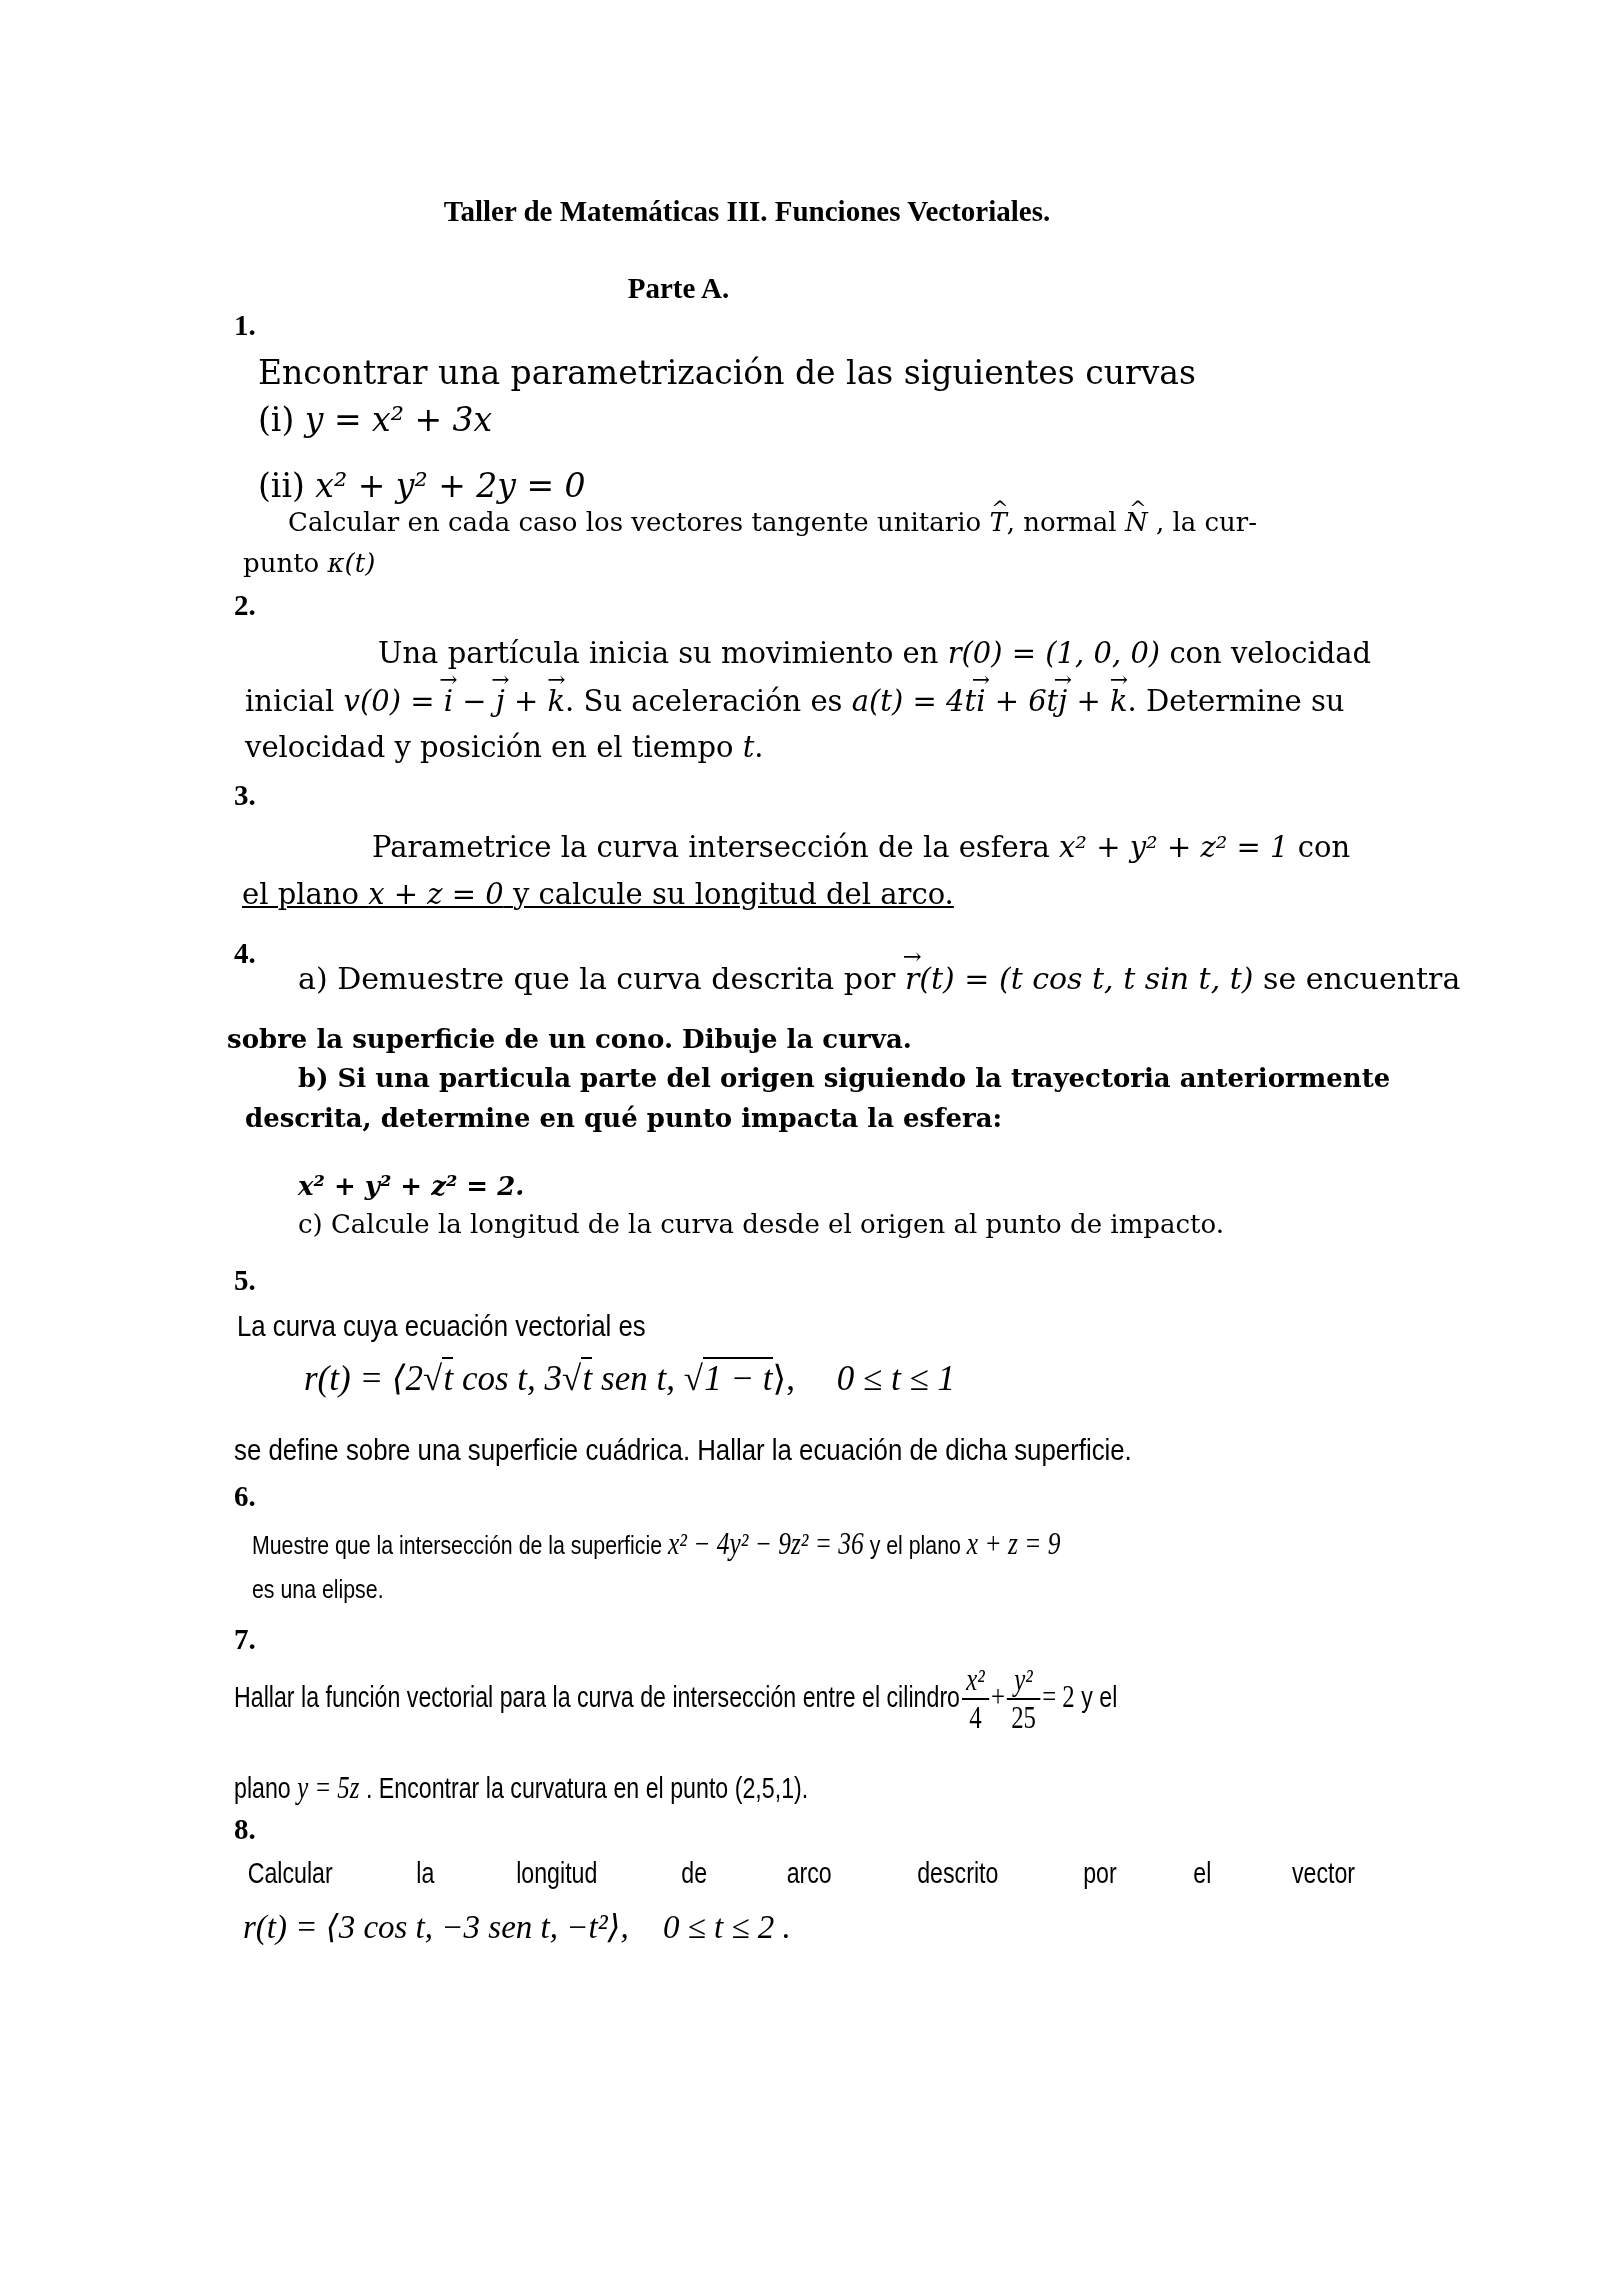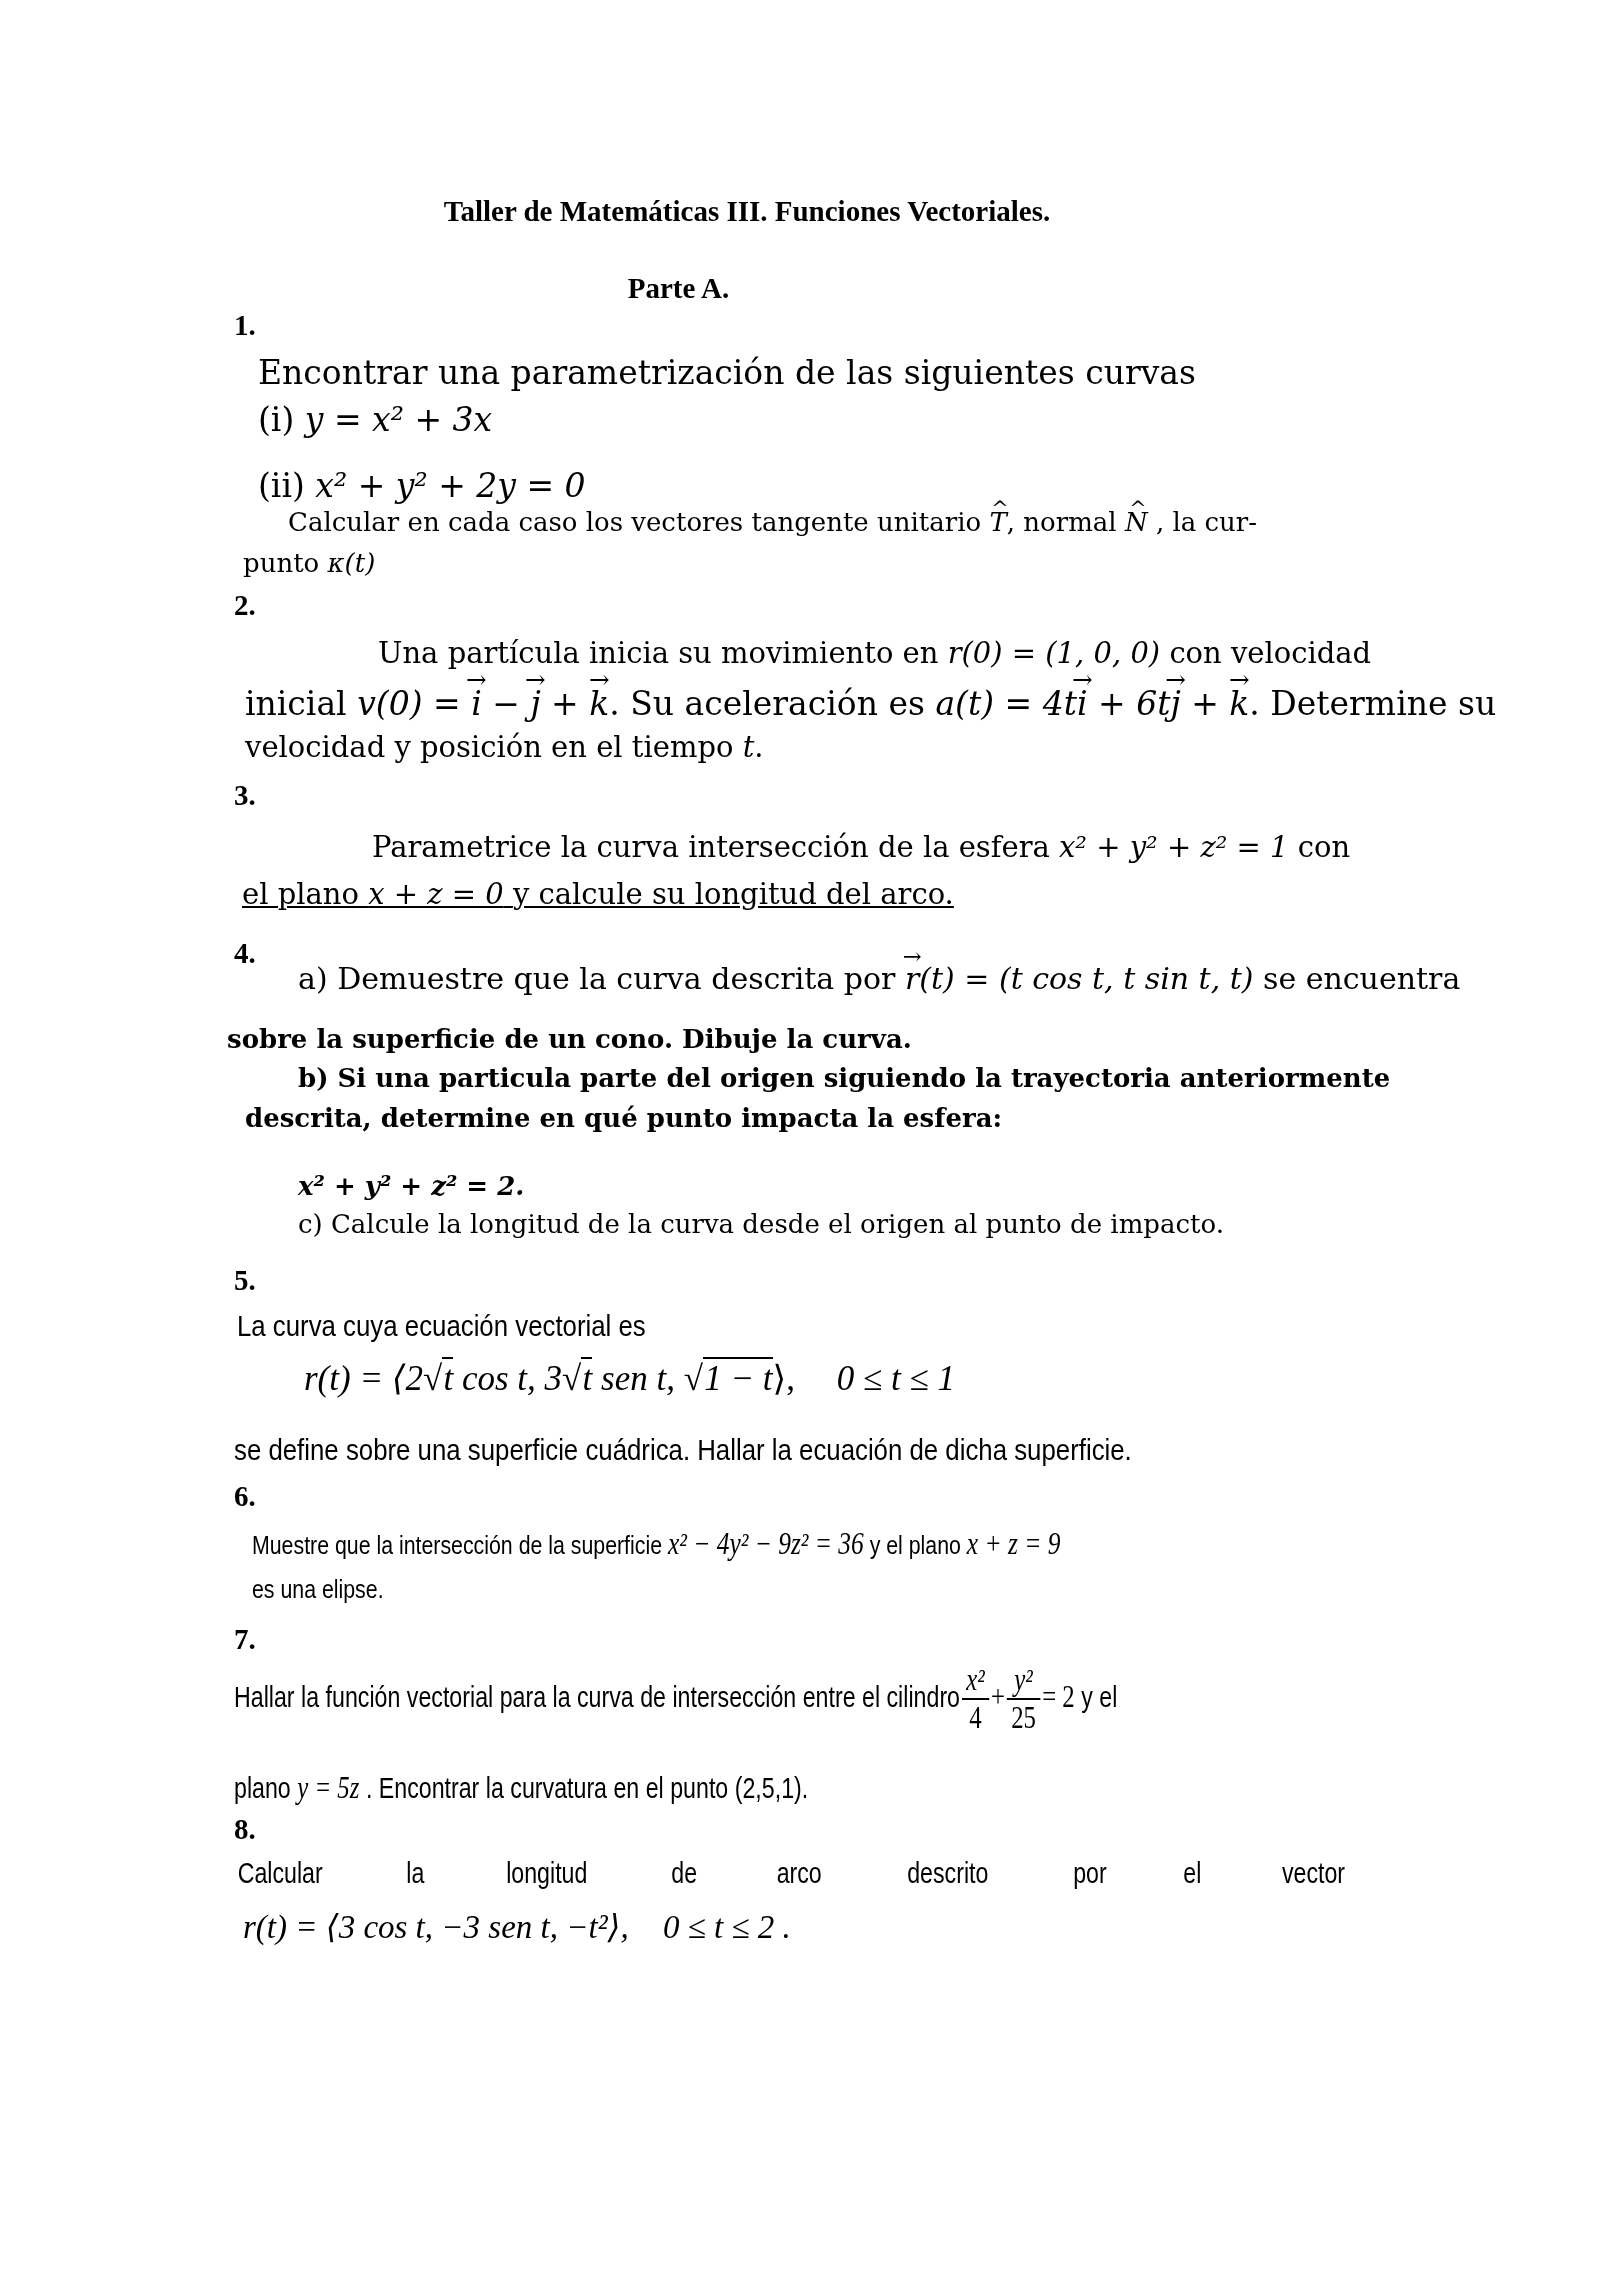--- a/index.html
+++ b/index.html
@@ -55,21 +55,21 @@
     </div>
   </section>
 
   <section>
     <div class="num serif" style="top:589px;">2.</div>
     <div class="line cm" style="left:378px; top:636px; font-size:29px;">
       <span>Una partícula inicia su movimiento en</span>
       <span class="m">r(0) = (1, 0, 0)</span>
       <span>con velocidad</span>
     </div>
-    <div class="line cm" style="left:245px; top:684px; font-size:33px;">
+    <div class="line cm" style="left:245px; top:684px; font-size:29px;">
       <span>inicial</span>
       <span class="m"><span>v(0) =</span> <span class="vec">i</span><span> − </span><span class="vec">j</span><span> + </span><span class="vec">k</span></span><span>. Su aceleración es</span>
       <span class="m"><span>a(t) = 4t</span><span class="vec">i</span><span> + 6t</span><span class="vec">j</span><span> + </span><span class="vec">k</span></span><span>. Determine su</span>
     </div>
     <div class="line cm" style="left:245px; top:730px; font-size:29px;">
       <span>velocidad y posición en el tiempo</span>
       <span class="m">t</span><span>.</span>
     </div>
   </section>
 
@@ -130,21 +130,21 @@
     </div>
     <div class="line sans" style="left:234px; top:1770px; font-size:29px; transform:scaleX(0.8); transform-origin:left;">
       <span>plano</span>
       <span class="serif m" style="font-size:31px;">y = 5z</span>
       <span>. Encontrar la curvatura en el punto (2,5,1).</span>
     </div>
   </section>
 
   <section>
     <div class="num serif" style="top:1813px;">8.</div>
-    <div class="line sans justify-row" style="left:227px; top:1857px; width:1126px; font-size:29px;">
+    <div class="line sans justify-row" style="left:237px; top:1857px; width:1126px; font-size:29px;">
       <span style="transform:scaleX(0.8);display:inline-block;">Calcular</span>
       <span style="transform:scaleX(0.8);display:inline-block;">la</span>
       <span style="transform:scaleX(0.8);display:inline-block;">longitud</span>
       <span style="transform:scaleX(0.8);display:inline-block;">de</span>
       <span style="transform:scaleX(0.8);display:inline-block;">arco</span>
       <span style="transform:scaleX(0.8);display:inline-block;">descrito</span>
       <span style="transform:scaleX(0.8);display:inline-block;">por</span>
       <span style="transform:scaleX(0.8);display:inline-block;">el</span>
       <span style="transform:scaleX(0.8);display:inline-block;">vector</span>
     </div>

